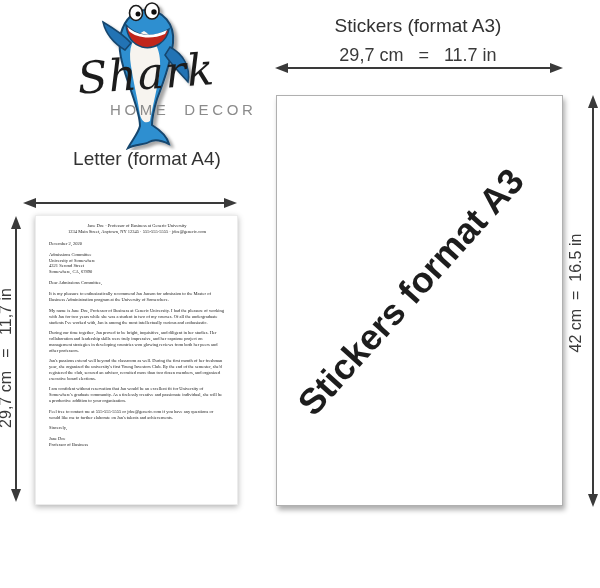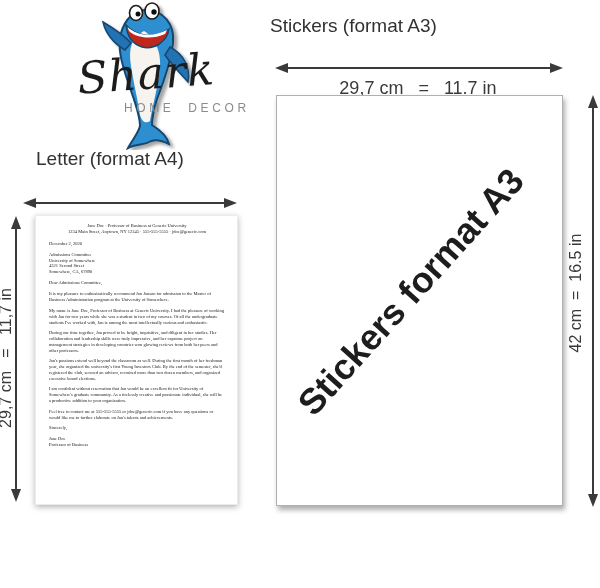--- a/index.html
+++ b/index.html
@@ -10,26 +10,26 @@
   
   .logo{position:absolute; left:50px; top:0; width:160px; height:152px;}
   .logo svg{position:absolute; left:34px; top:2px;}
   .brand-script{
     position:absolute; left:6px; top:48px; width:180px;
     font-family:"DejaVu Serif", serif; font-style:italic; font-weight:normal;
     font-size:44px; color:#1c1c1c; transform:rotate(-4deg); letter-spacing:1px;
     text-align:center; pointer-events:none;
   }
   .brand-tagline{
-    position:absolute; left:74px; top:101px; font-size:12px; color:#8b8b8b;
+    position:absolute; left:60px; top:101px; font-size:15px; color:#8b8b8b;
     letter-spacing:3.6px; word-spacing:7px; white-space:pre;
   }
   
-  .panel-title{position:absolute; text-align:left; font-size:19px; color:#323232; white-space:pre;}
-  .dim-label{position:absolute; text-align:center; font-size:18px; color:#3a3a3a; white-space:pre;margin-top:33px;}
+  .panel-title{position:absolute; text-align:center; font-size:19px; color:#323232; white-space:pre;}
+  .dim-label{position:absolute; text-align:center; font-size:18px; color:#3a3a3a; white-space:pre;}
   .letter-title{left:36px; top:148px; width:222px;}
   .letter-dim{left:25px; top:174px; width:222px;}
   .stickers-title{left:270px; top:15px; width:296px;}
   .stickers-dim{left:270px; top:45px; width:296px;}
   .vdim-label{
     position:absolute; font-size:16px; color:#3a3a3a; white-space:pre;
     width:180px; height:18px; text-align:center; transform:rotate(-90deg);
   }
   .letter-vdim{left:-84px; top:349px;}
   .stickers-vdim{left:486px; top:284px;}

